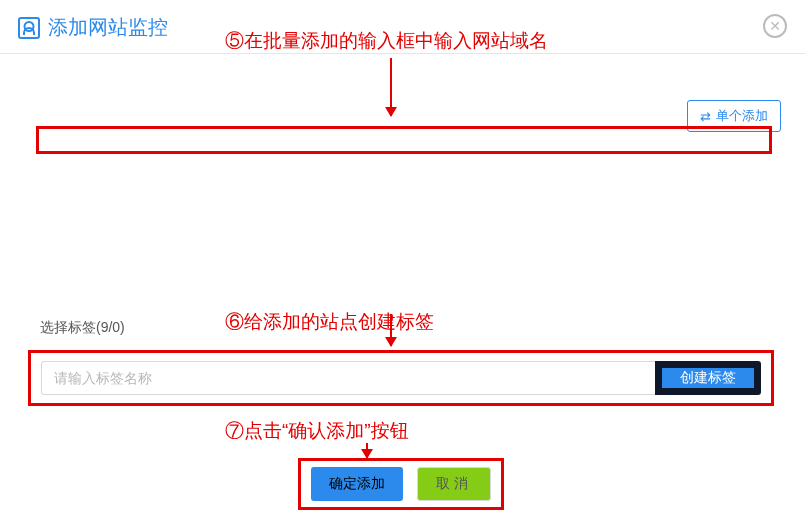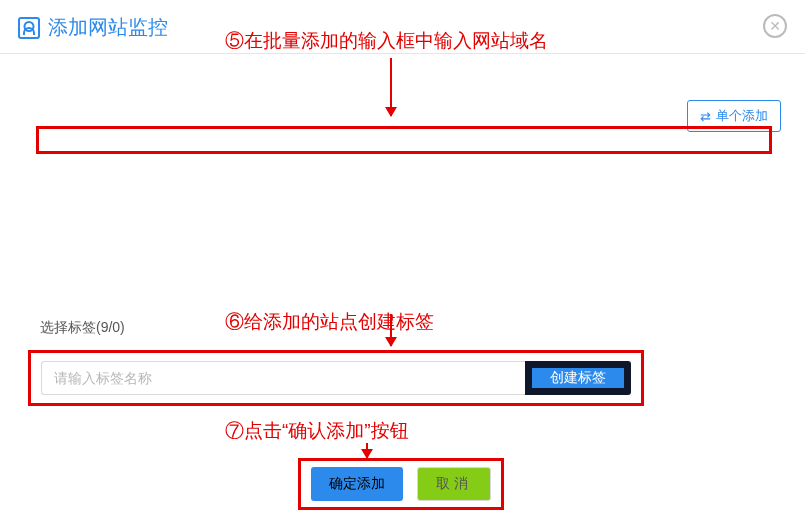--- a/index.html
+++ b/index.html
@@ -138,21 +138,21 @@
     }
     .count { color: #555; }
     .tag-label {
       position: absolute;
       top: 319px; left: 40px;
       color: #555;
     }
     .tag-box {
       position: absolute;
       top: 350px; left: 28px;
-      width: 616px;
+      width: 746px;
       border: 3px solid #e30000;
       padding: 8px 10px;
       display: flex;
       gap: 0;
       align-items: stretch;
     }
     .tag-input {
       flex: 1;
       border: 1px solid #d9d9d9;
       border-right: none;

